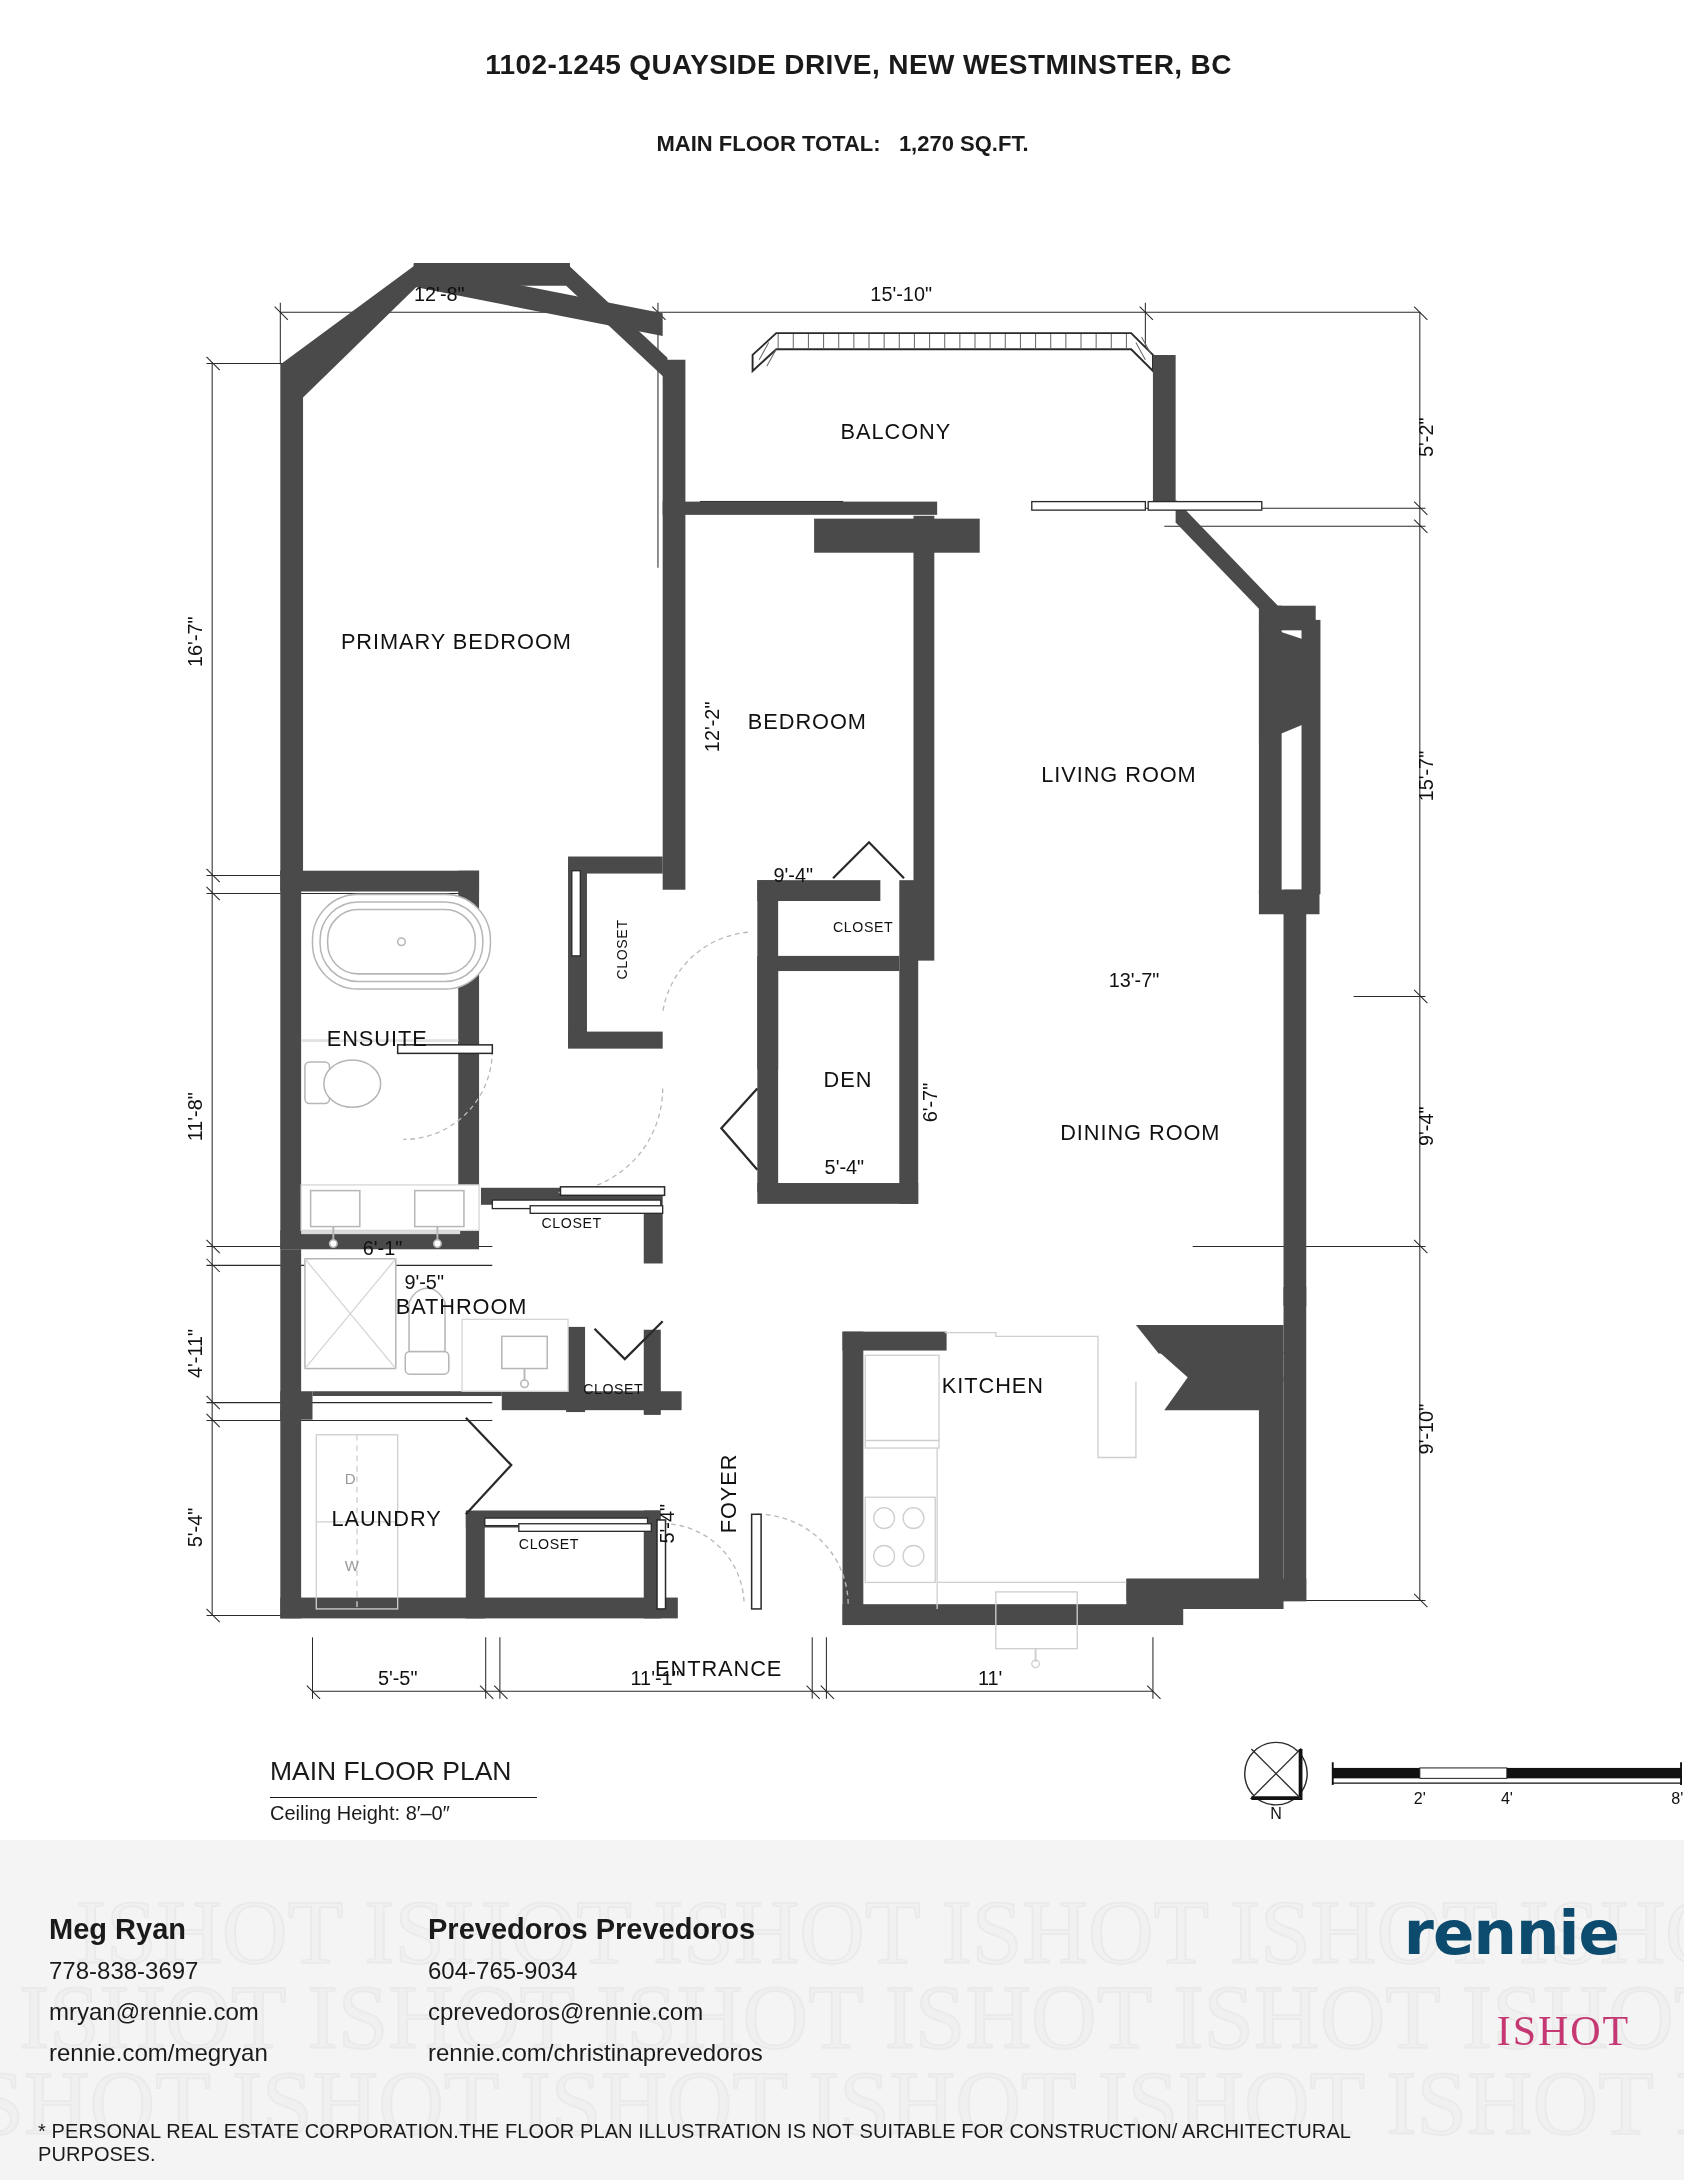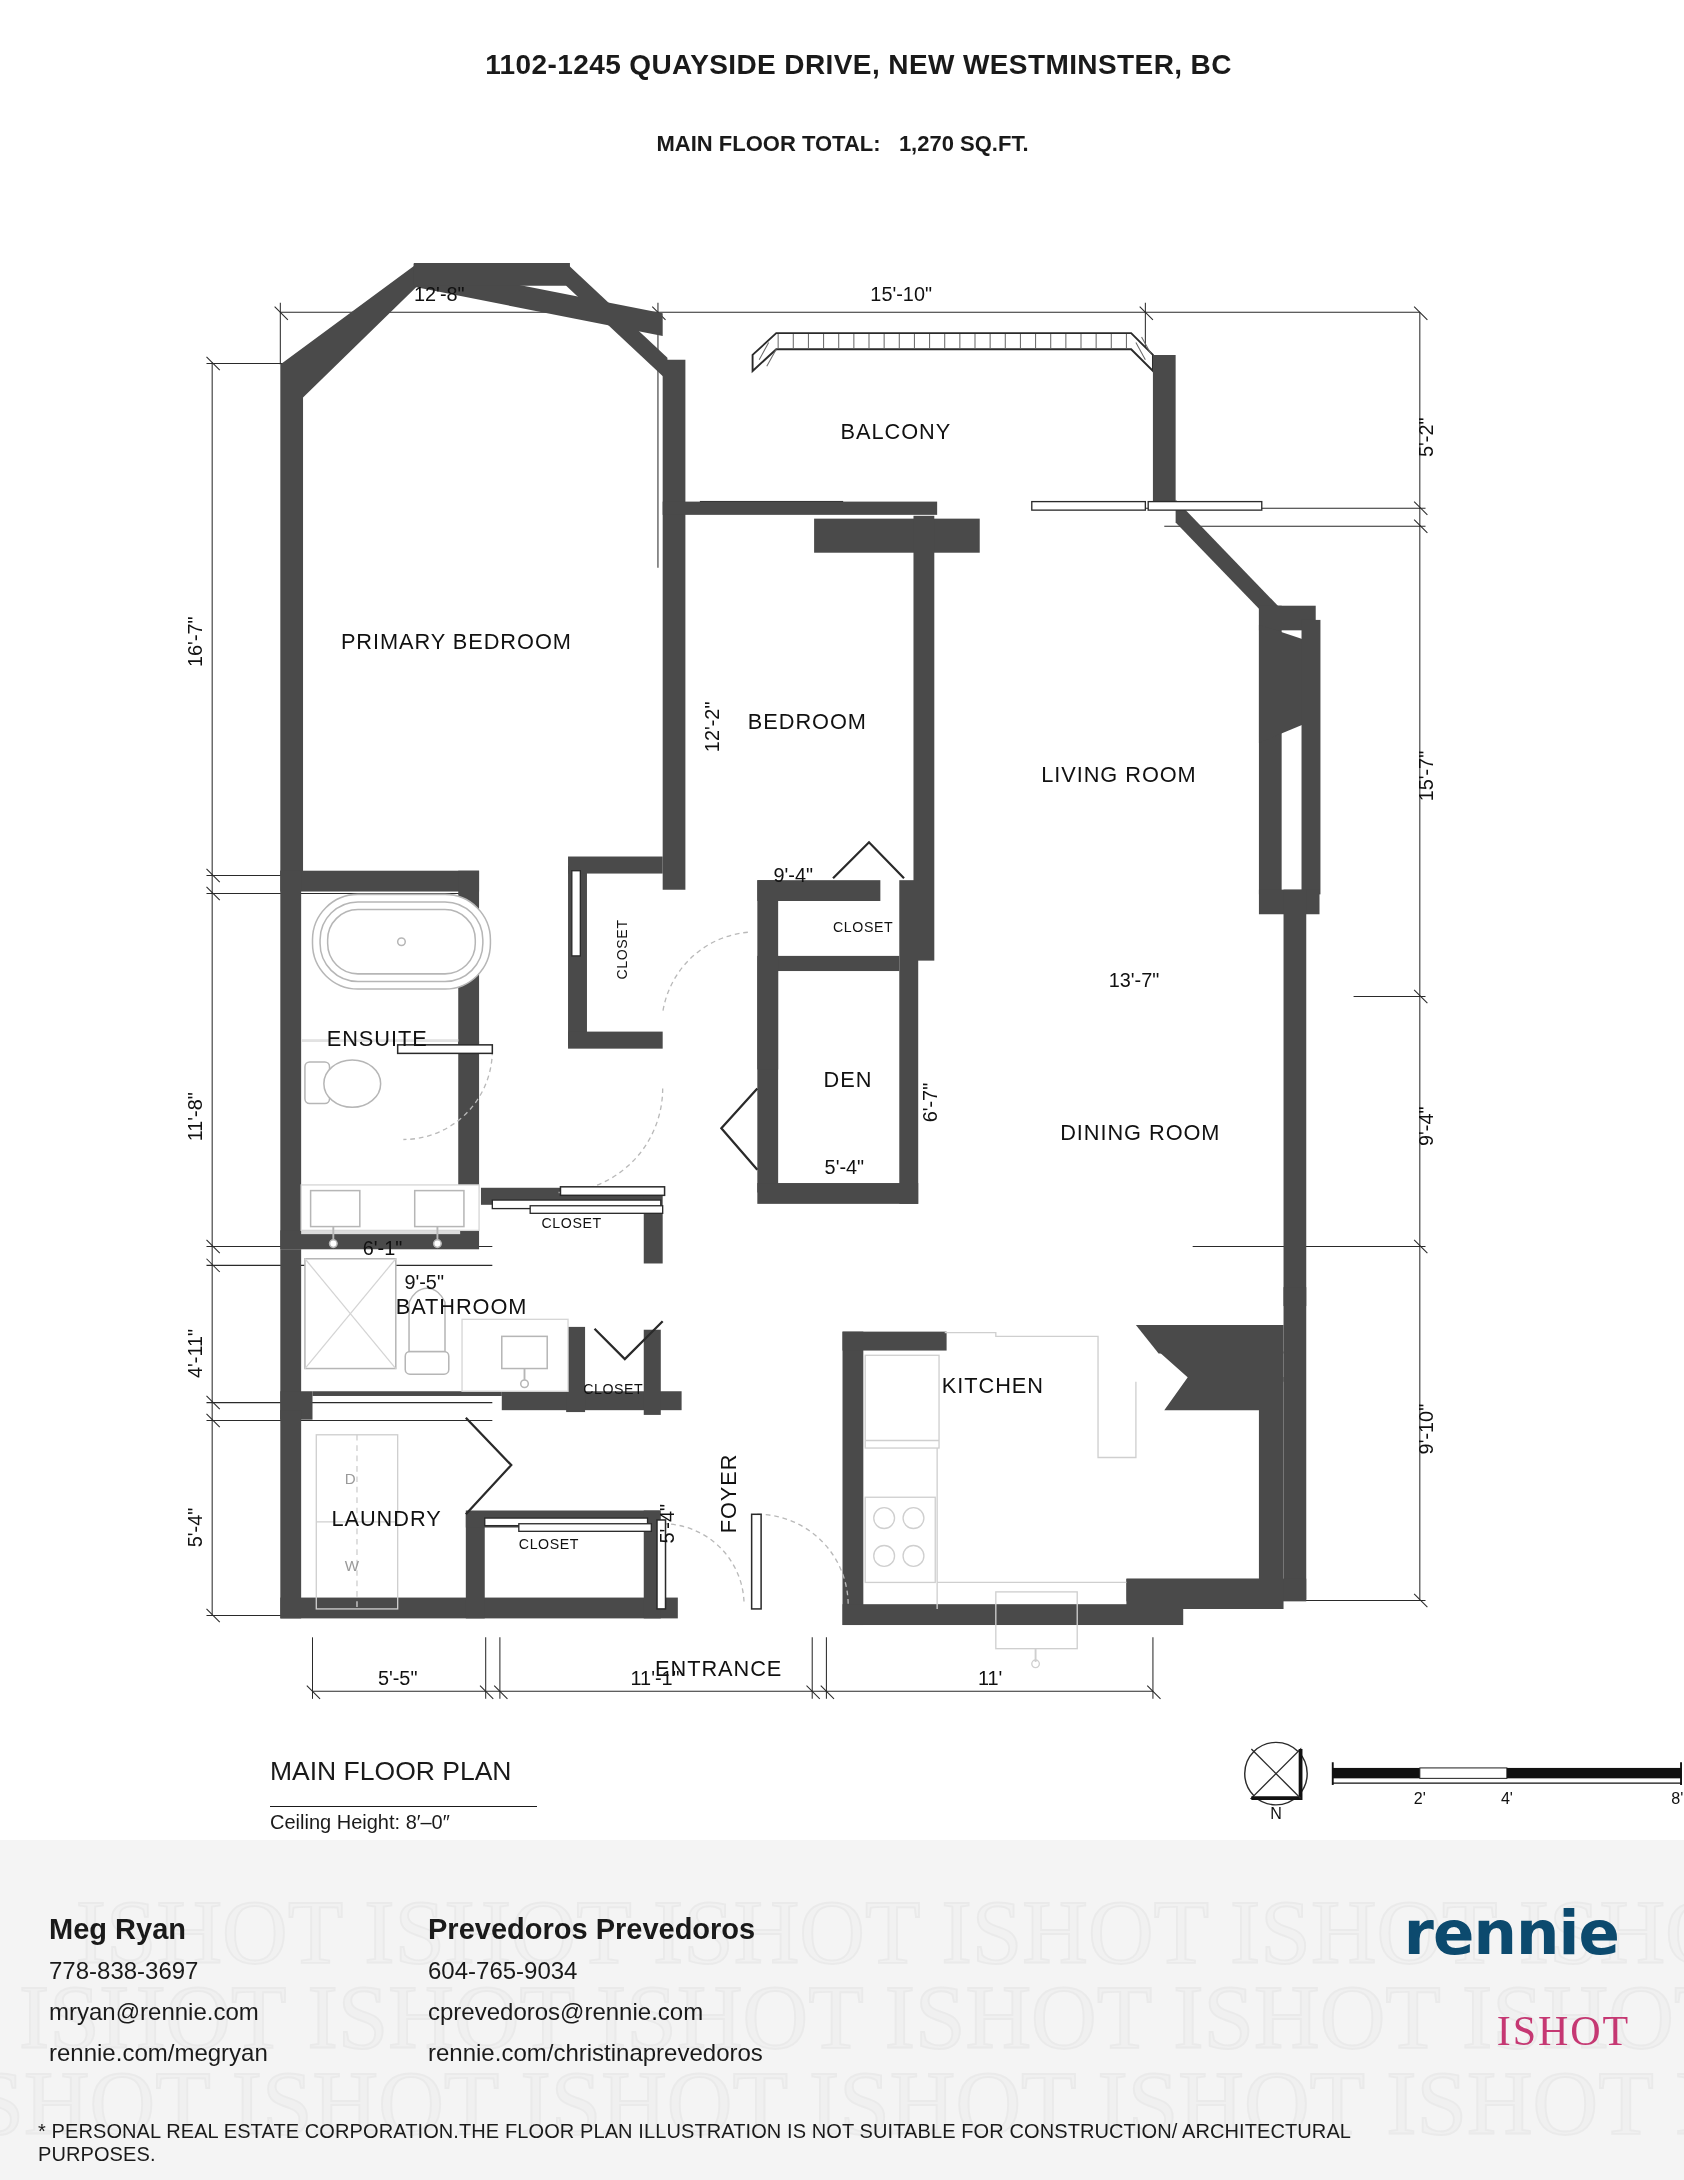--- a/index.html
+++ b/index.html
@@ -51,21 +51,21 @@
   .dimline{ stroke:#2a2a2a; stroke-width:1.1; fill:none;}
   .doorarc{ stroke:#b9b9b9; stroke-width:1.4; fill:none; stroke-dasharray:5 4;}
   .doorleaf{ stroke:#2a2a2a; stroke-width:1.6; fill:#fff;}
 
   
   #plan-caption{
     position:absolute; left:270px; top:1756px;
   }
   #plan-caption .mfp{
     font-size:26.5px; display:block; line-height:31px;
-    border-bottom:1.9px solid #1a1a1a; padding-bottom:19px; width:267px;
+    border-bottom:1.9px solid #1a1a1a; padding-bottom:10px; width:267px;
   }
   #plan-caption .ch{
     font-size:20px; display:block; line-height:26.5px; padding-top:1.9px;
   }
 
   
   #footer{
     position:absolute; left:0; top:1840px; width:1685px; height:341px;
     background:#f4f4f4;
     overflow:hidden;

